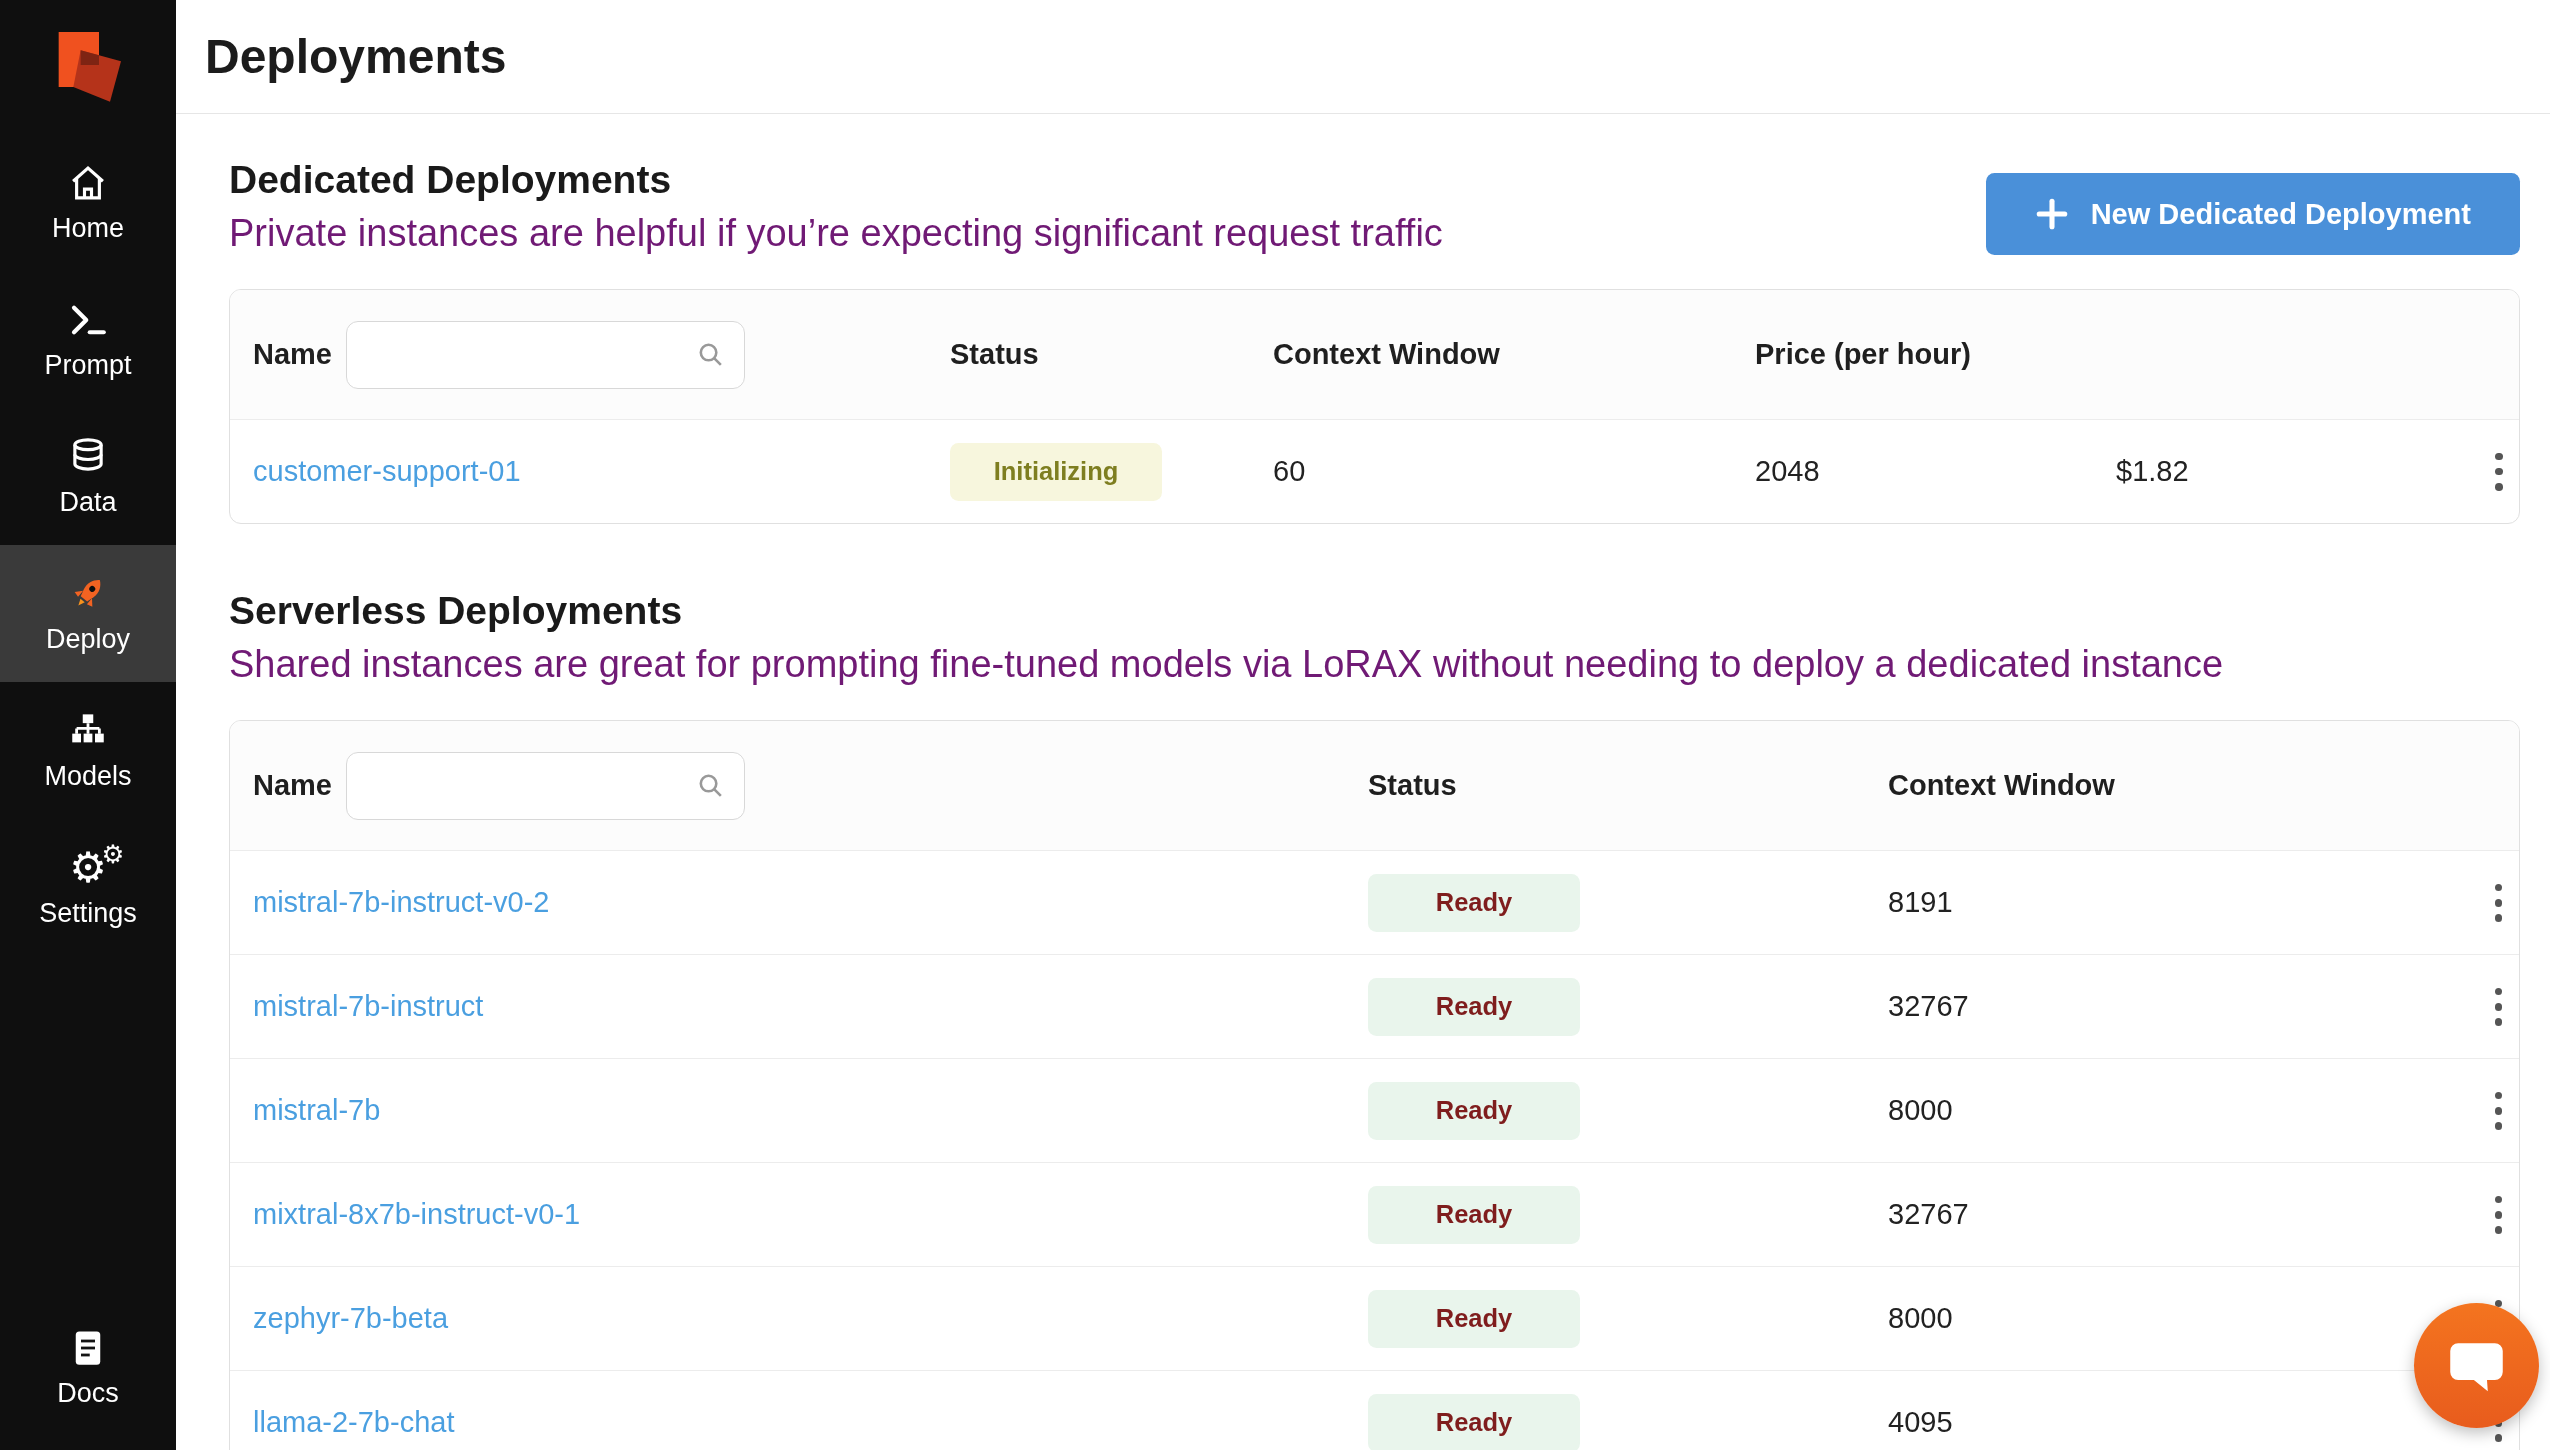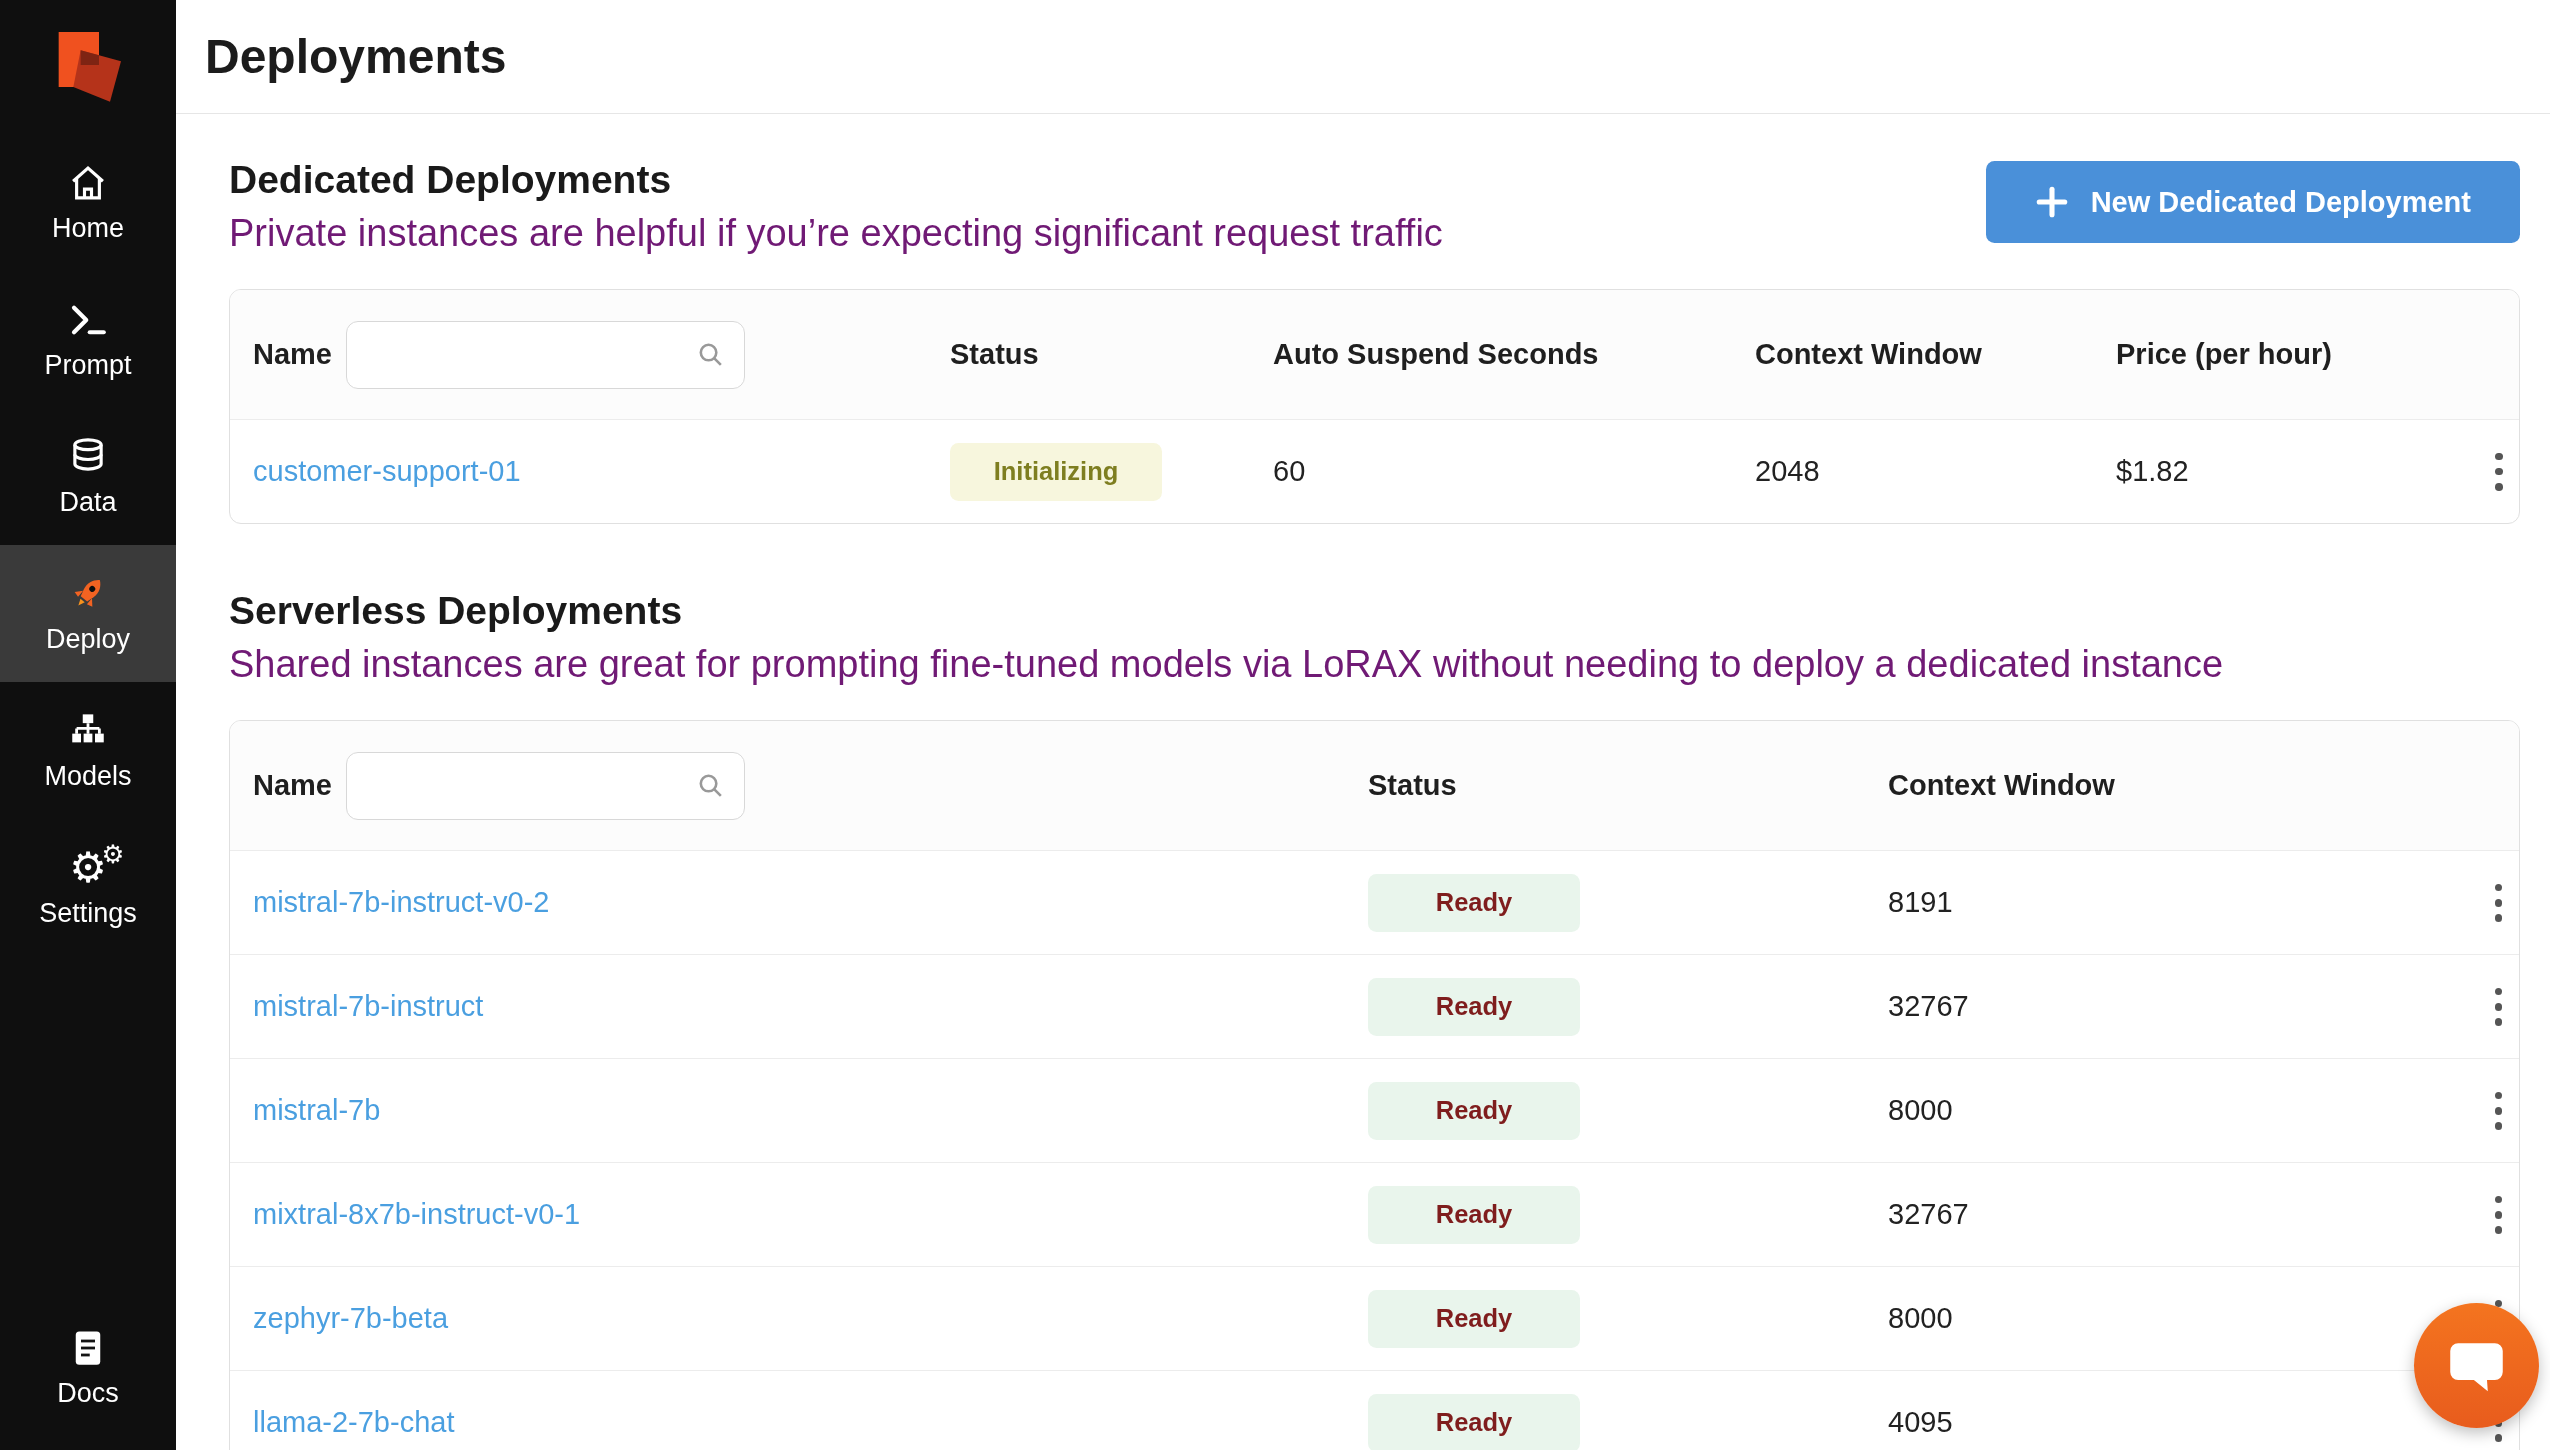--- a/index.html
+++ b/index.html
@@ -24,21 +24,21 @@
                 font-size:25.5px; color:#fff; }
   .rocket-wrap { transform:rotate(40deg); }
 
   
   .main { flex:1; display:flex; flex-direction:column; overflow:hidden; }
   .page-header { height:114px; border-bottom:1.7px solid #e6e6e6; display:flex;
                  align-items:center; padding-left:29px; flex-shrink:0; }
   .page-header h1 { font-size:48px; font-weight:700; color:#1c1c1c; }
   .content { padding:44px 30px 102px 53px; overflow:hidden; }
 
-  .section-head { display:flex; justify-content:space-between; align-items:flex-start;gap:16px; }
+  .section-head { display:flex; justify-content:space-between; align-items:flex-end;gap:16px; }
   .section-head h2 { font-size:39px; font-weight:700; color:#1a1a1a; }
   .sub { font-size:38px; color:#701a75; margin-top:10.2px; }
 
   .btn-primary { display:flex; align-items:center; gap:22px; height:82px;
                  padding:0 49px; background:#4a90d9; border:none; border-radius:8.5px;
                  color:#fff; font-size:29px; font-weight:700; cursor:pointer;
                  font-family:"Liberation Sans", sans-serif; margin-top:3.4px; }
 
   
   .table { border:1.7px solid #e0e0e0; border-radius:12px; margin-top:34px;
@@ -199,21 +199,20 @@
               <span class="col-label">Name</span>
               <span class="search">
                 <input value="" style="">
                 <svg width="31" height="31" viewBox="0 0 24 24">
                   <circle cx="10.5" cy="10.5" r="6" fill="none" stroke="#999" stroke-width="2"></circle>
                   <line x1="15" y1="15" x2="20" y2="20" stroke="#999" stroke-width="2"></line>
                 </svg>
               </span>
             </div>
             <div class="cell col-label">Status</div>
-            <div class="cell col-label">Auto Suspend Seconds</div>
             <div class="cell col-label">Context Window</div>
             <div class="cell col-label">Price (per hour)</div>
             <div class="cell"></div>
           </div>
 
           <div class="row t1-grid">
             <div class="cell name-cell">
                 <a class="link">customer-support-01</a>
               </div>
             <div class="cell">

